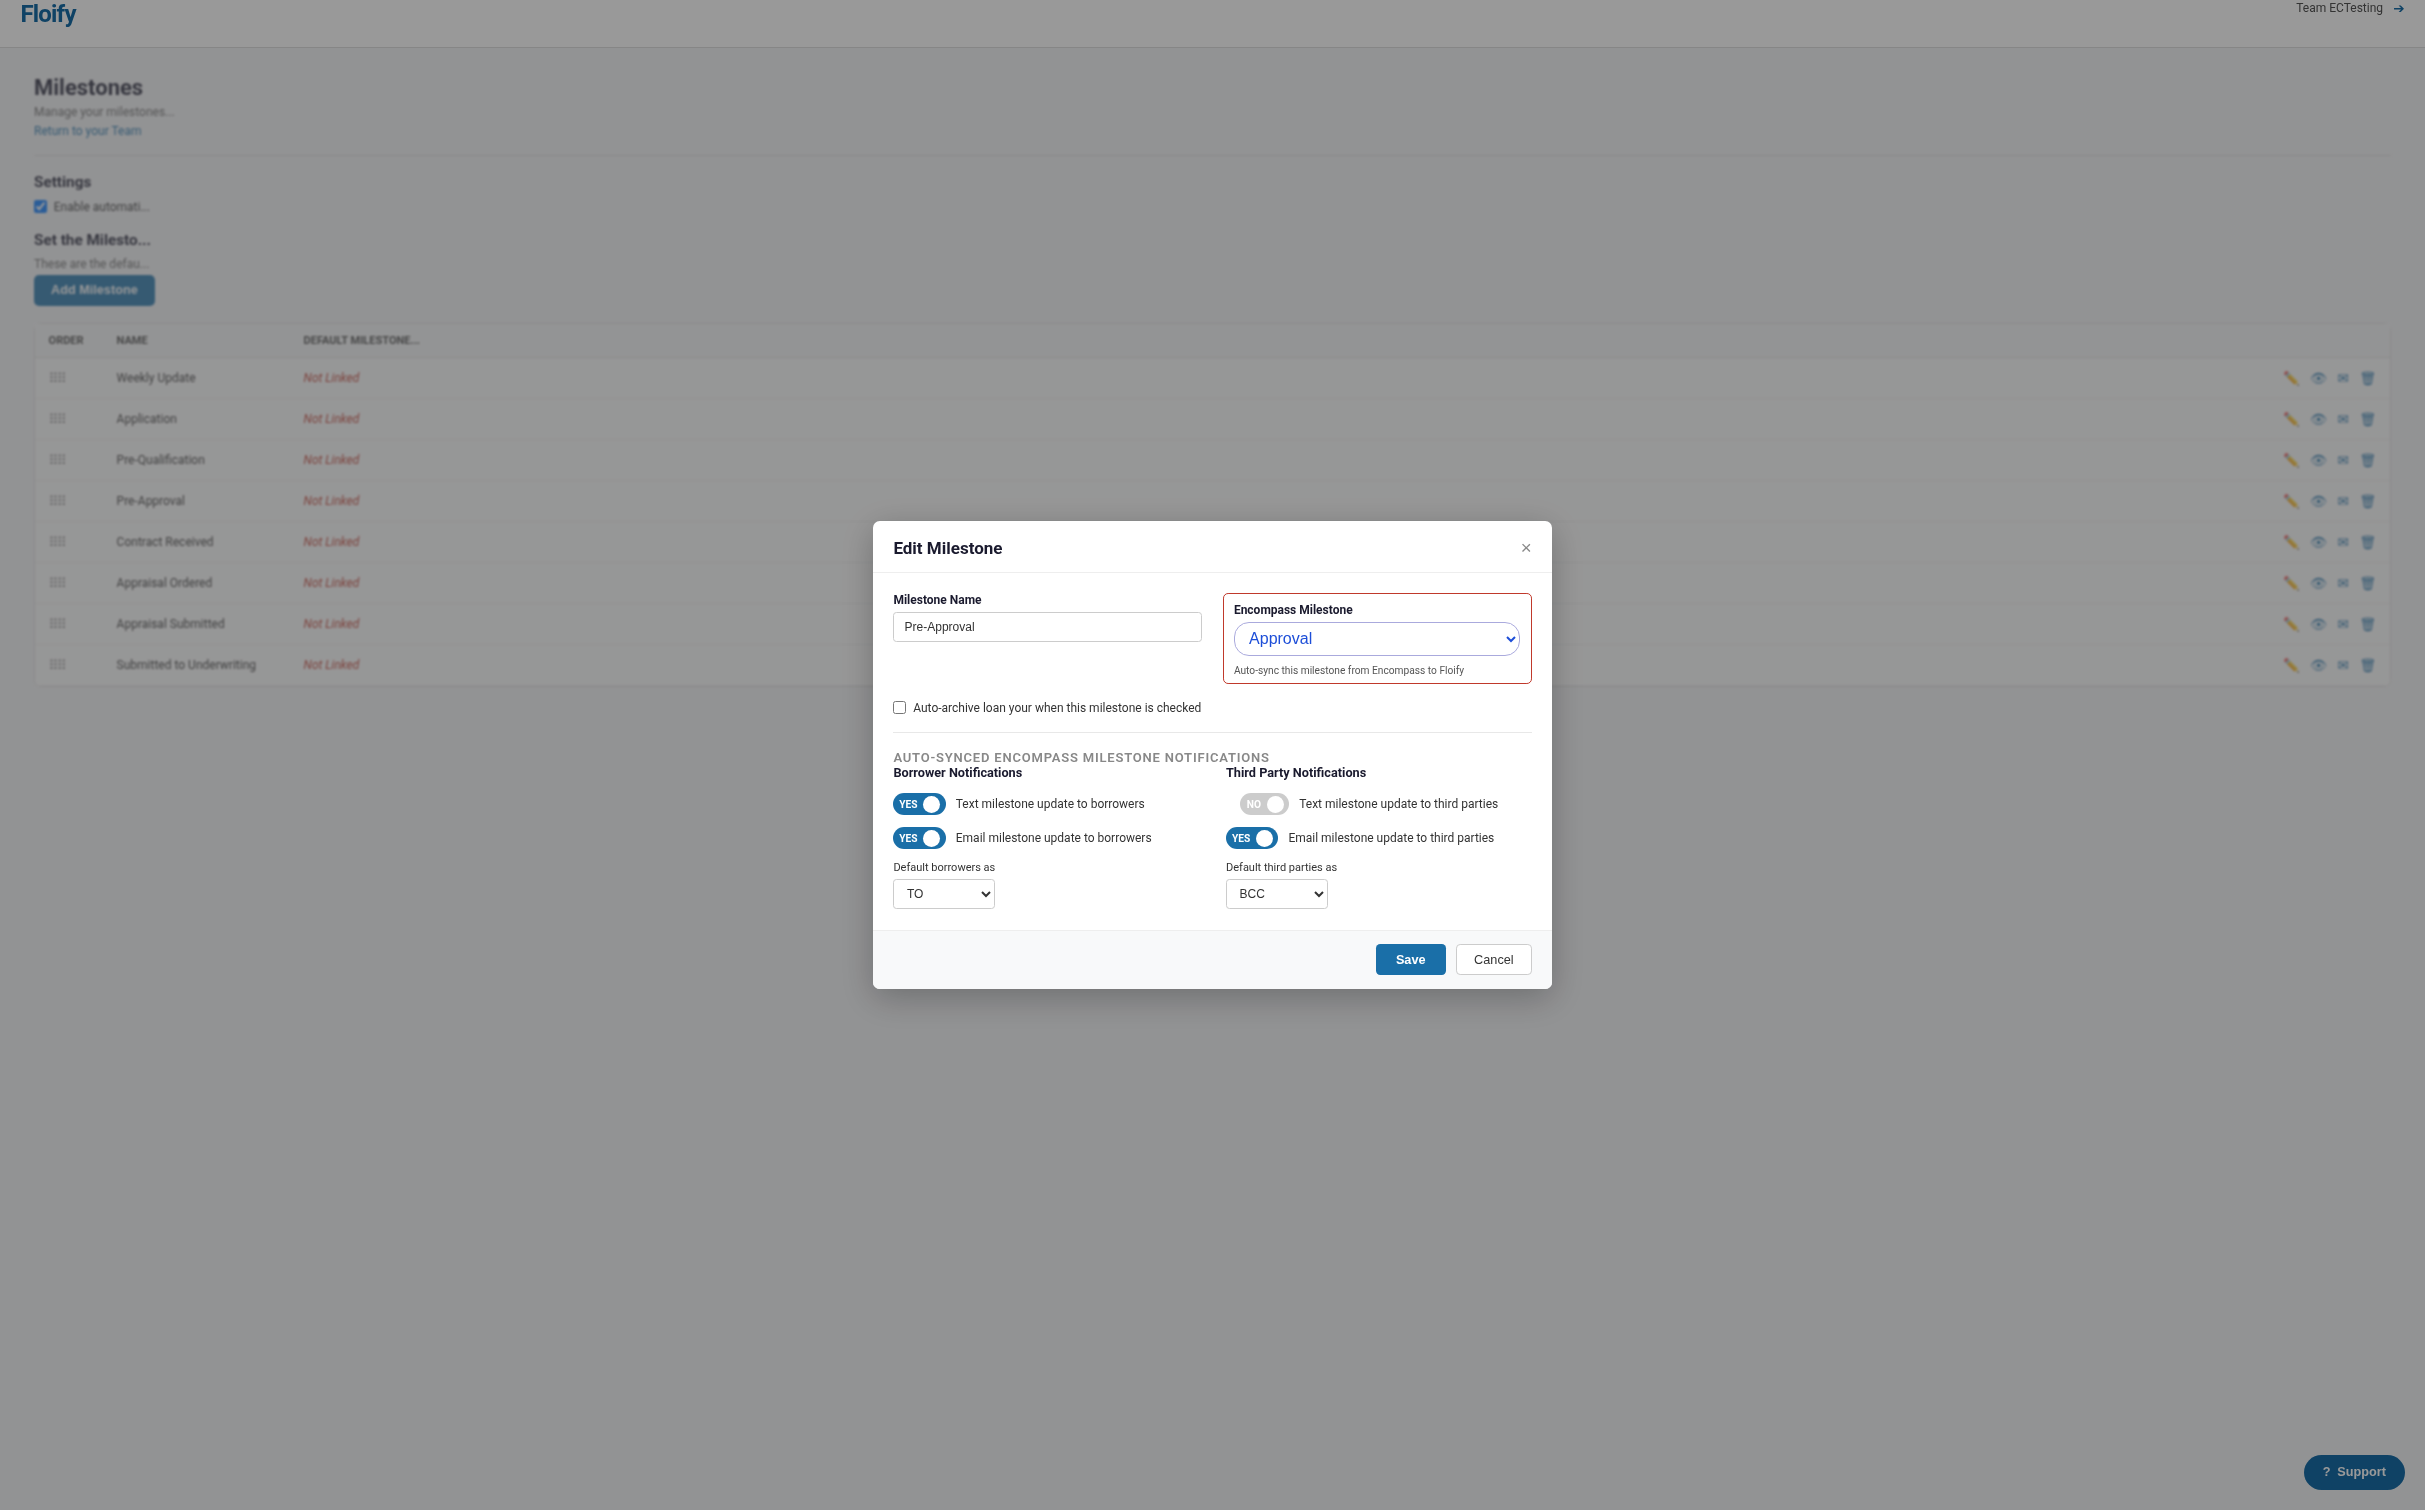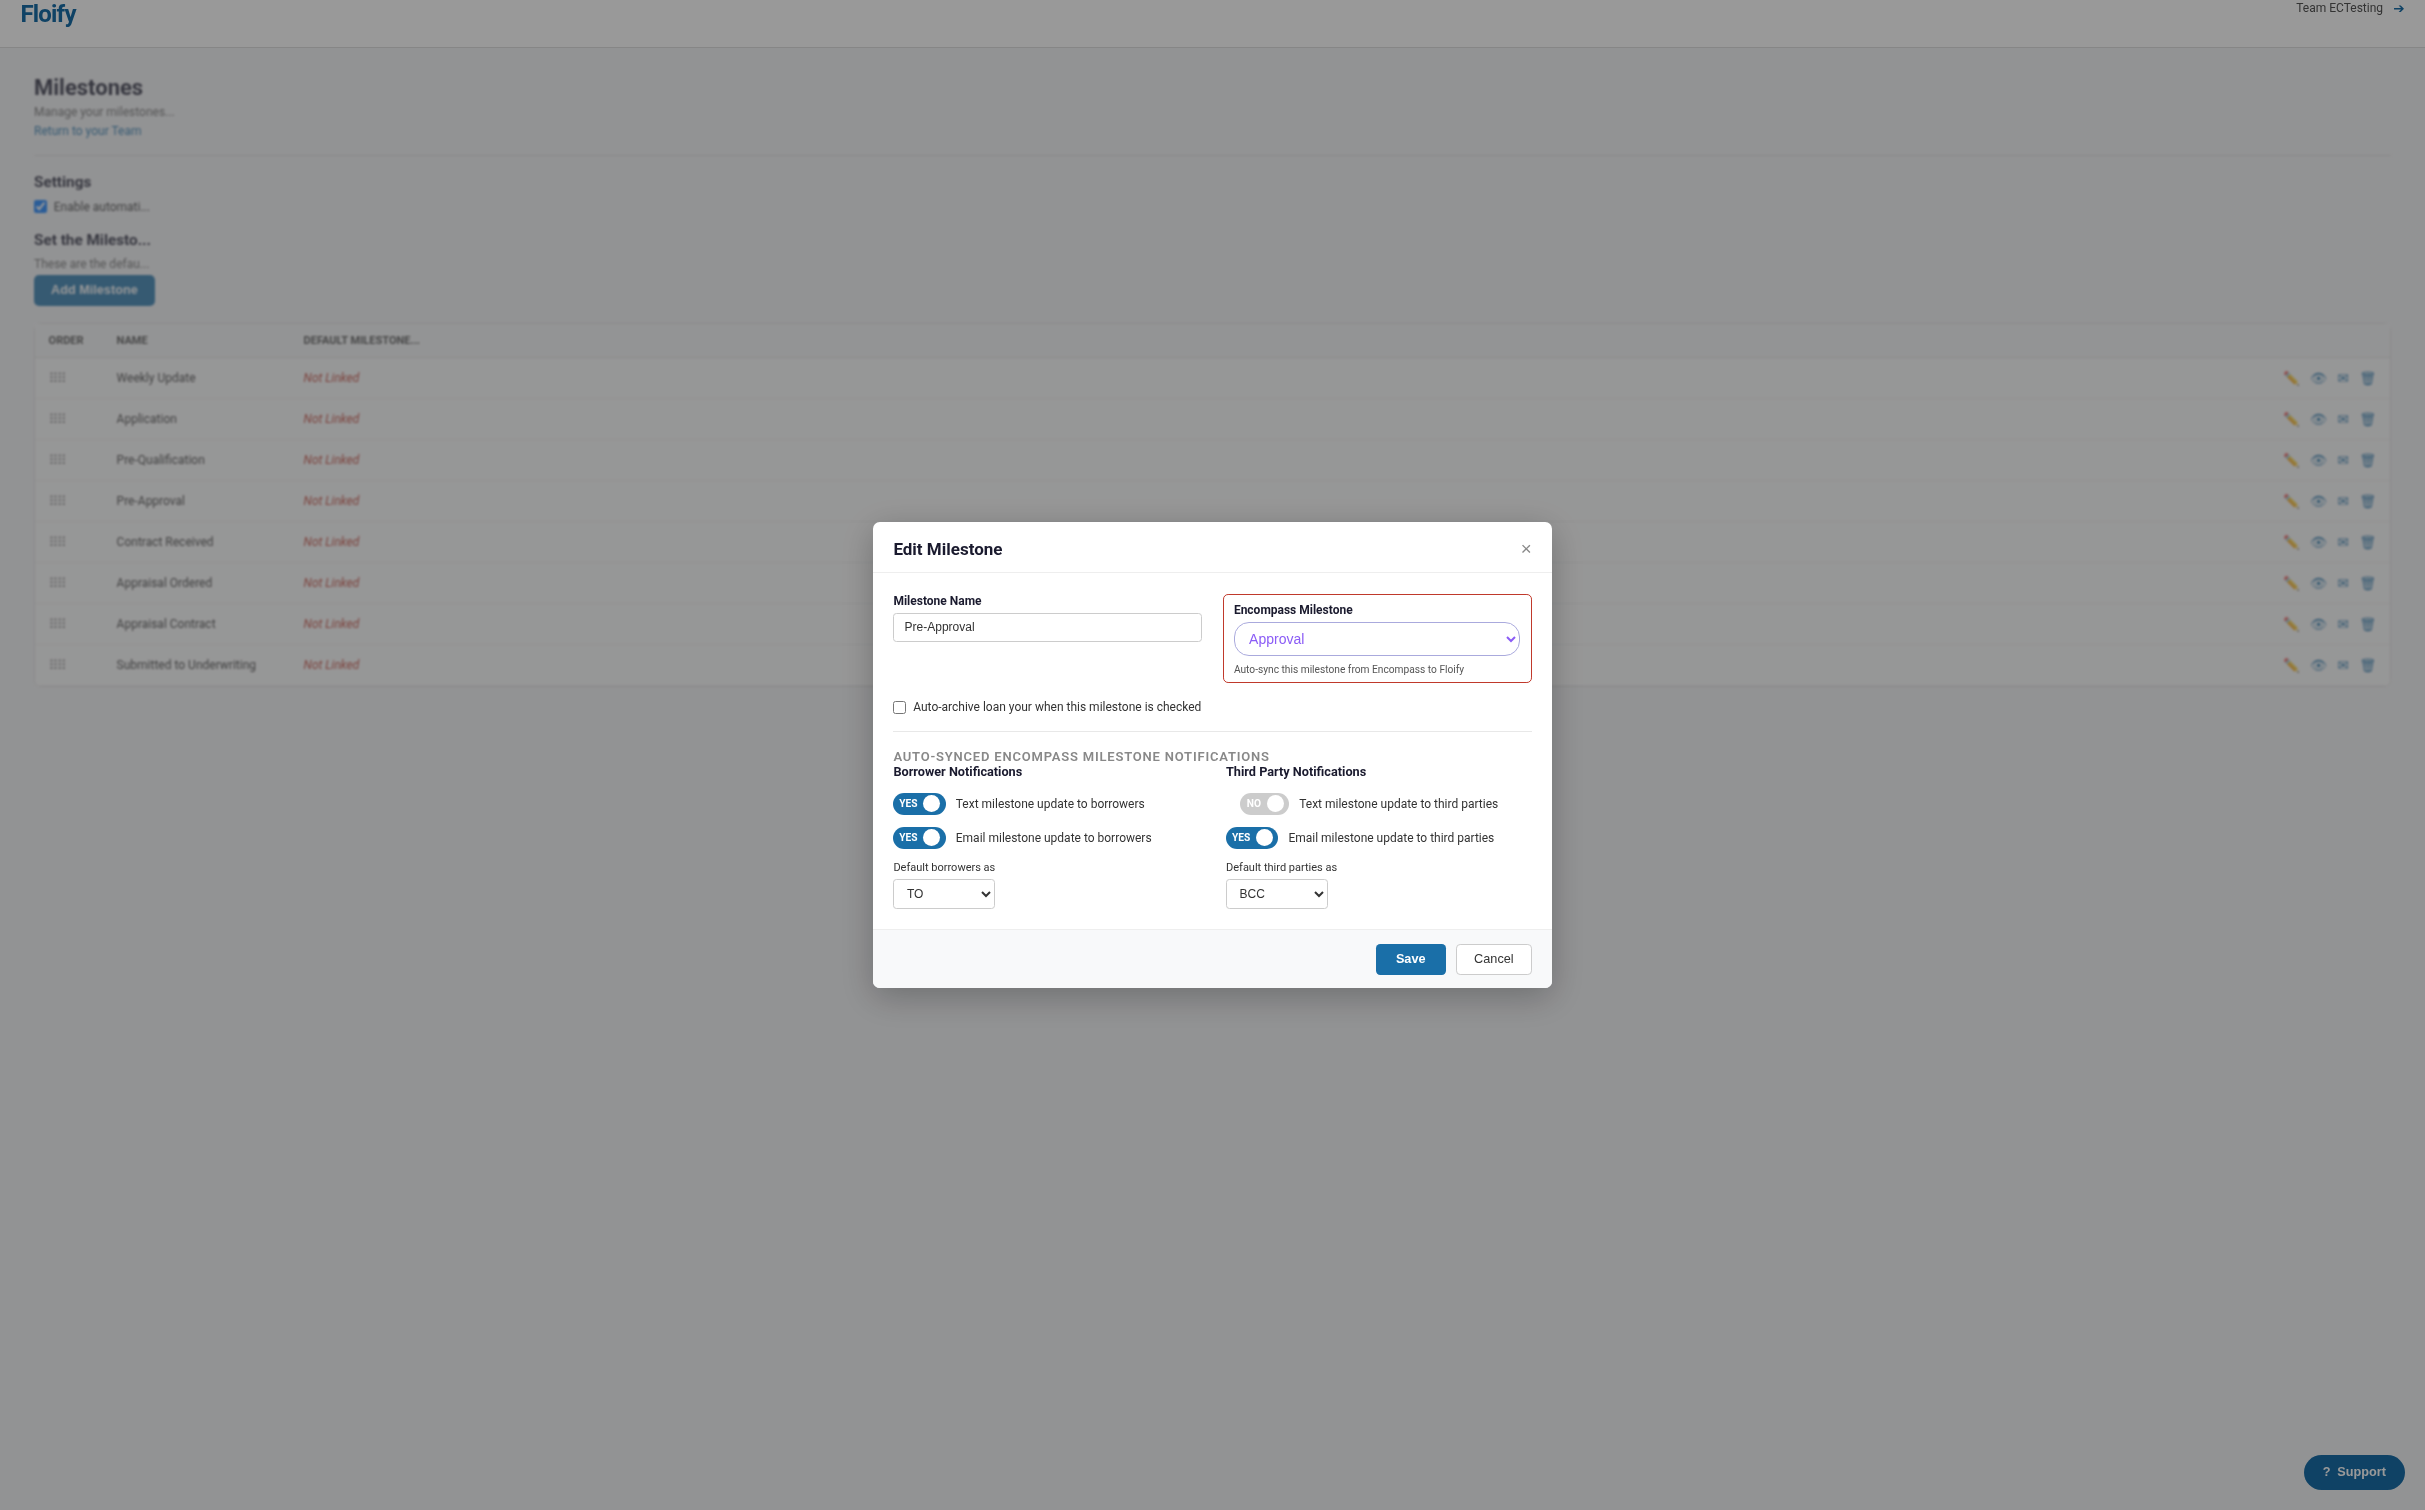--- a/index.html
+++ b/index.html
@@ -261,22 +261,22 @@
       padding: 6.8px 10.2px;
       font-size: 12px;
       color: #333;
       outline: none;
     }
 
     .form-select {
       border: 0.8px solid #aad;
       border-radius: 15px;
       padding: 6.8px 10.2px;
-      font-size: 14px;
-      color: #8b5cf6;
+      font-size: 16px;
+      color: #1d4ed8;
       outline: none;
       background: #fff;
       cursor: pointer;
       -webkit-appearance: auto;
     }
 
     .encompass-hint {
       font-size: 10.2px;
       color: #555;
       margin-top: 3.4px;
@@ -527,21 +527,21 @@
       <div class="not-linked">Not Linked</div>
       <div class="row-actions">
         <span class="action-icon">✏️</span>
         <span class="action-icon">👁</span>
         <span class="action-icon">✉</span>
         <span class="action-icon">🗑</span>
       </div>
     </div>
           <div class="table-row">
       <div><span class="drag-icon">⠿⠿</span></div>
-      <div>Appraisal Contract</div>
+      <div>Appraisal Submitted</div>
       <div class="not-linked">Not Linked</div>
       <div class="row-actions">
         <span class="action-icon">✏️</span>
         <span class="action-icon">👁</span>
         <span class="action-icon">✉</span>
         <span class="action-icon">🗑</span>
       </div>
     </div>
           <div class="table-row">
       <div><span class="drag-icon">⠿⠿</span></div>

